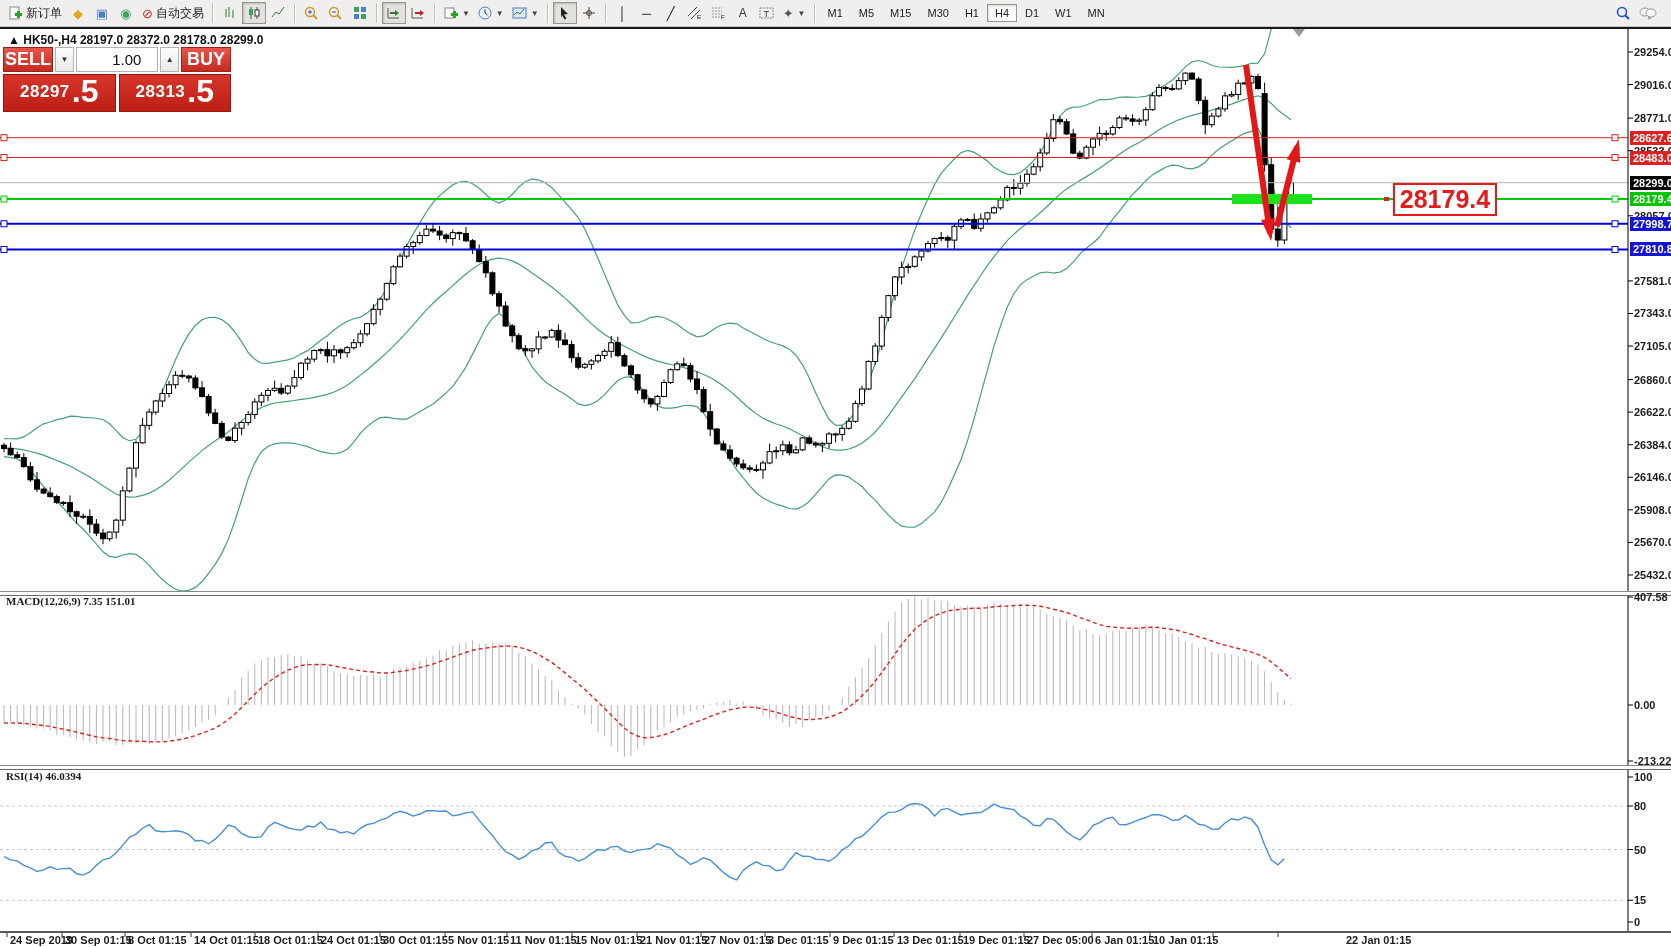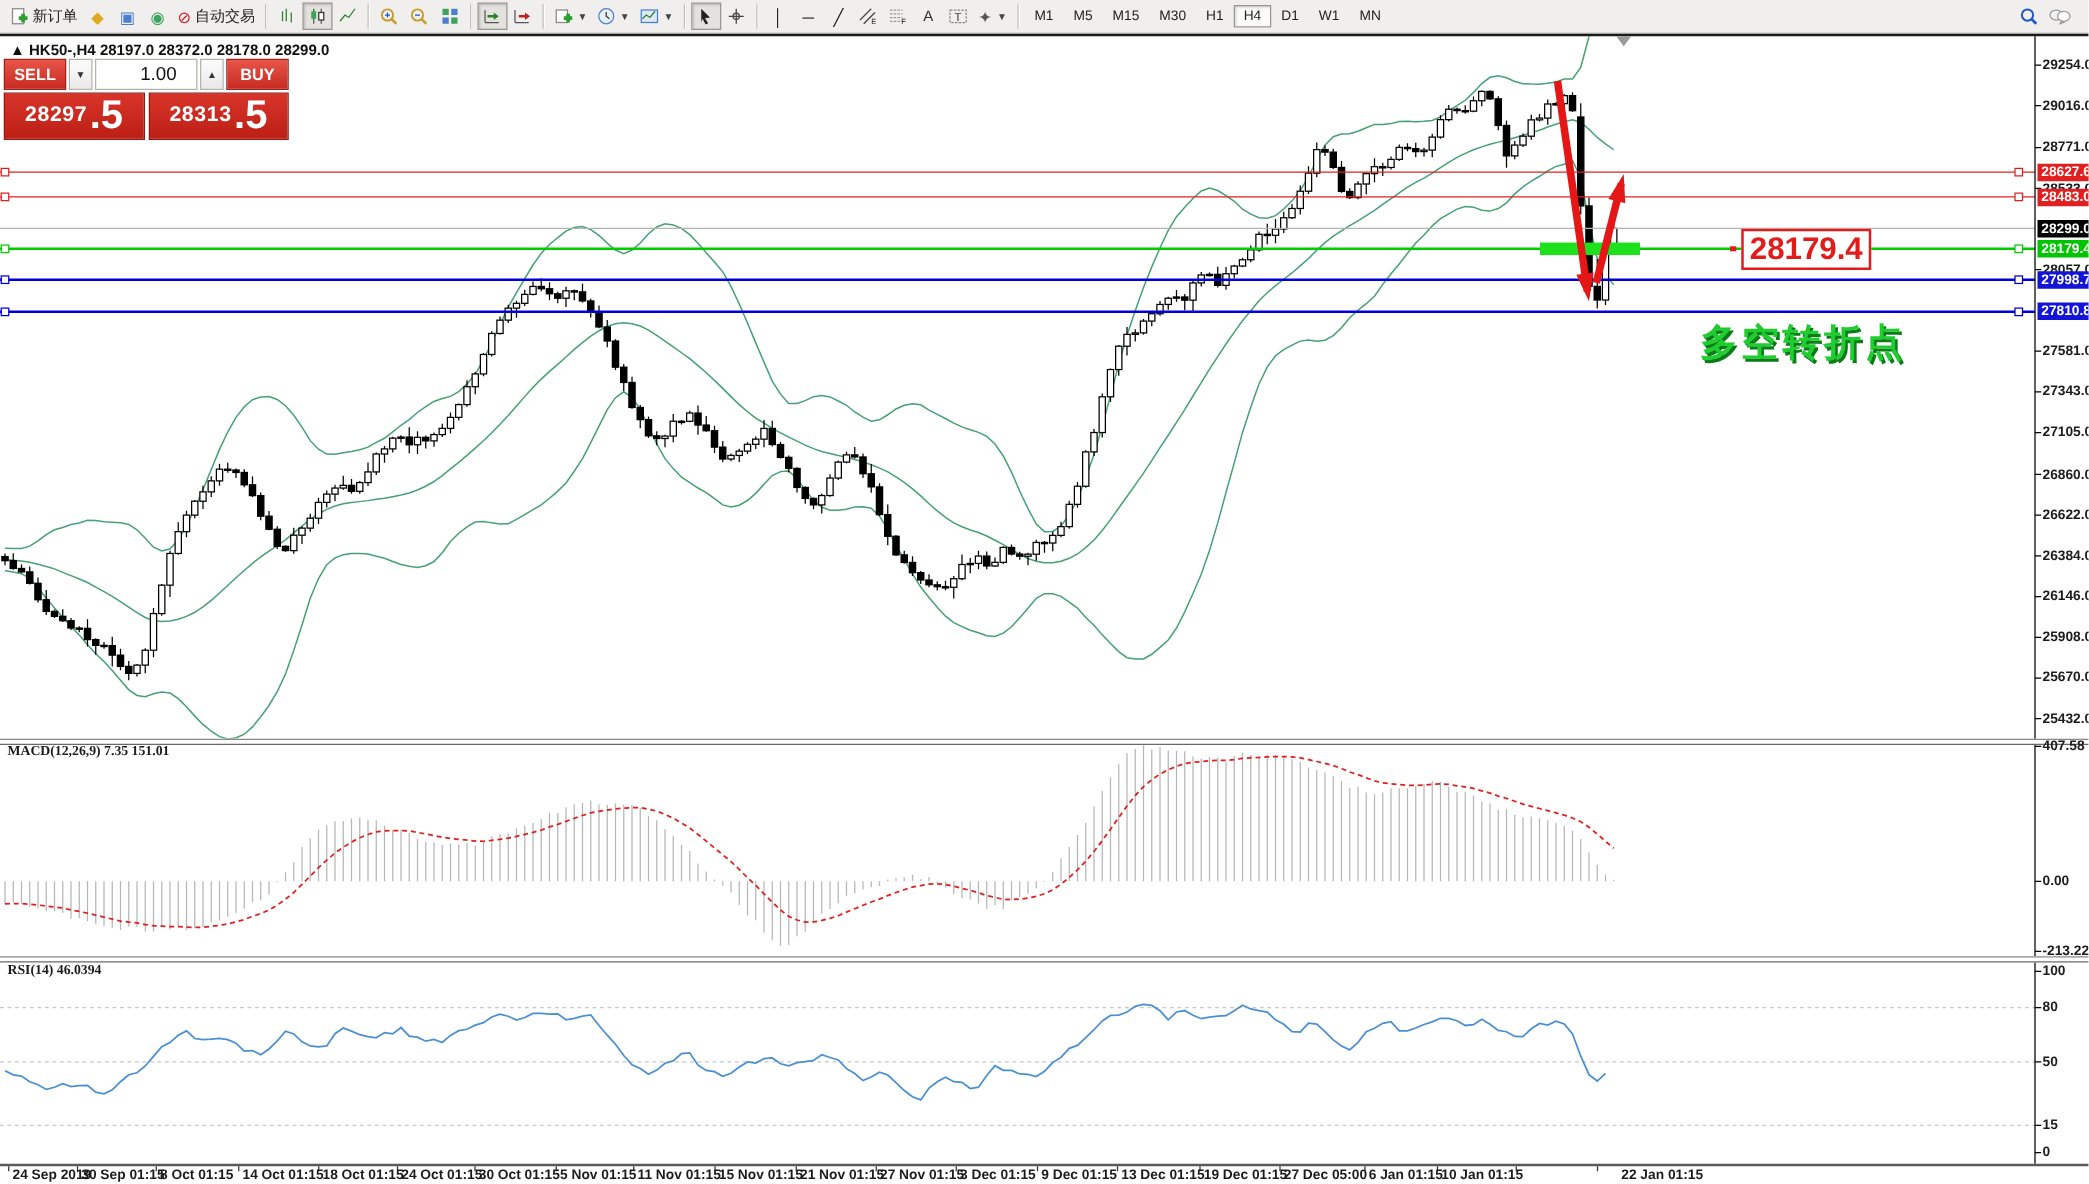--- a/index.html
+++ b/index.html
@@ -26,21 +26,21 @@
   .badge{position:absolute;left:1630px;font-size:11px;font-weight:bold;color:#fff;padding:1px 4px 1px 3px;
          transform:translateY(-50%);white-space:nowrap;}
   .itick{position:absolute;left:1634px;font-size:11px;font-weight:bold;color:#1c1c1c;transform:translateY(-50%);}
   .tlabel{position:absolute;top:934px;font-size:11px;font-weight:bold;color:#1c1c1c;white-space:nowrap;}
   .pane-label{position:absolute;font-size:11px;font-weight:bold;color:#1c1c1c;font-family:Liberation Serif, serif;}
   
   .ohlc-title{position:absolute;left:8px;top:33px;font-size:12px;font-weight:bold;color:#111;}
   
   .trade-panel{position:absolute;left:3px;top:47px;width:228px;}
   .tp-row1{display:flex;height:25px;gap:2px;}
-  .btn-red{background:linear-gradient(#e85549,#c62b20);color:#fff;font-weight:bold;font-size:13px;
+  .btn-red{background:linear-gradient(#e85549,#c62b20);color:#fff;font-weight:bold;font-size:18px;
            border:1px solid #a02018;display:flex;align-items:center;justify-content:center;}
   .tp-sell{width:58px;}
   .tp-buy{width:58px;}
   .vol-btn{width:20px;background:linear-gradient(#fdfdfd,#e8e8e8);border:1px solid #b5b2ac;color:#333;
            font-size:8px;display:flex;align-items:center;justify-content:center;}
   .vol-field{width:78px;background:#fff;border:1px solid #b5b2ac;font-size:15px;color:#111;
              display:flex;align-items:center;justify-content:flex-end;padding-right:16px;}
   .tp-row2{display:flex;gap:3px;margin-top:2px;height:38px;}
   .price-box{flex:1;background:linear-gradient(#d8352a,#bc1f15);border:1px solid #99160e;color:#fff;
              display:flex;align-items:center;justify-content:center;padding-bottom:2px;}
@@ -948,21 +948,20 @@
         </div>
     <div class="price-box">
           <span class="pb-main">28313</span>
           <span class="pb-big">.5</span>
         </div>
   </div>
 </div>
 
 <div class="end-marker"></div>
 <div class="price-callout">28179.4</div>
-<div class="cn-note">多空转折点</div>
 
 <div id="price-axis">
       <div class="ptick" style="top: 52px;">29254.0</div>
       <div class="ptick" style="top: 84.567px;">29016.0</div>
       <div class="ptick" style="top: 118.092px;">28771.0</div>
       <div class="ptick" style="top: 150.659px;">28533.0</div>
       <div class="ptick" style="top: 215.793px;">28057.0</div>
       <div class="ptick" style="top: 280.927px;">27581.0</div>
       <div class="ptick" style="top: 313.494px;">27343.0</div>
       <div class="ptick" style="top: 346.061px;">27105.0</div>
@@ -1002,16 +1001,16 @@
       <div class="tlabel" style="left: 640px;">21 Nov 01:15</div>
       <div class="tlabel" style="left: 704px;">27 Nov 01:15</div>
       <div class="tlabel" style="left: 768px;">3 Dec 01:15</div>
       <div class="tlabel" style="left: 833px;">9 Dec 01:15</div>
       <div class="tlabel" style="left: 897px;">13 Dec 01:15</div>
       <div class="tlabel" style="left: 963px;">19 Dec 01:15</div>
       <div class="tlabel" style="left: 1027px;">27 Dec 05:00</div>
       <div class="tlabel" style="left: 1095px;">6 Jan 01:15</div>
       <div class="tlabel" style="left: 1153px;">10 Jan 01:15</div>
       <div class="tlabel" style="left: 1264px; margin-top: 20px;">16 Jan 01:15</div>
-      <div class="tlabel" style="left: 1281px; padding-left: 16px;">22 Jan 01:15</div>
+      <div class="tlabel" style="left: 1330px; padding-left: 16px;">22 Jan 01:15</div>
     </div>
 
 </div>
 
 </body></html>

